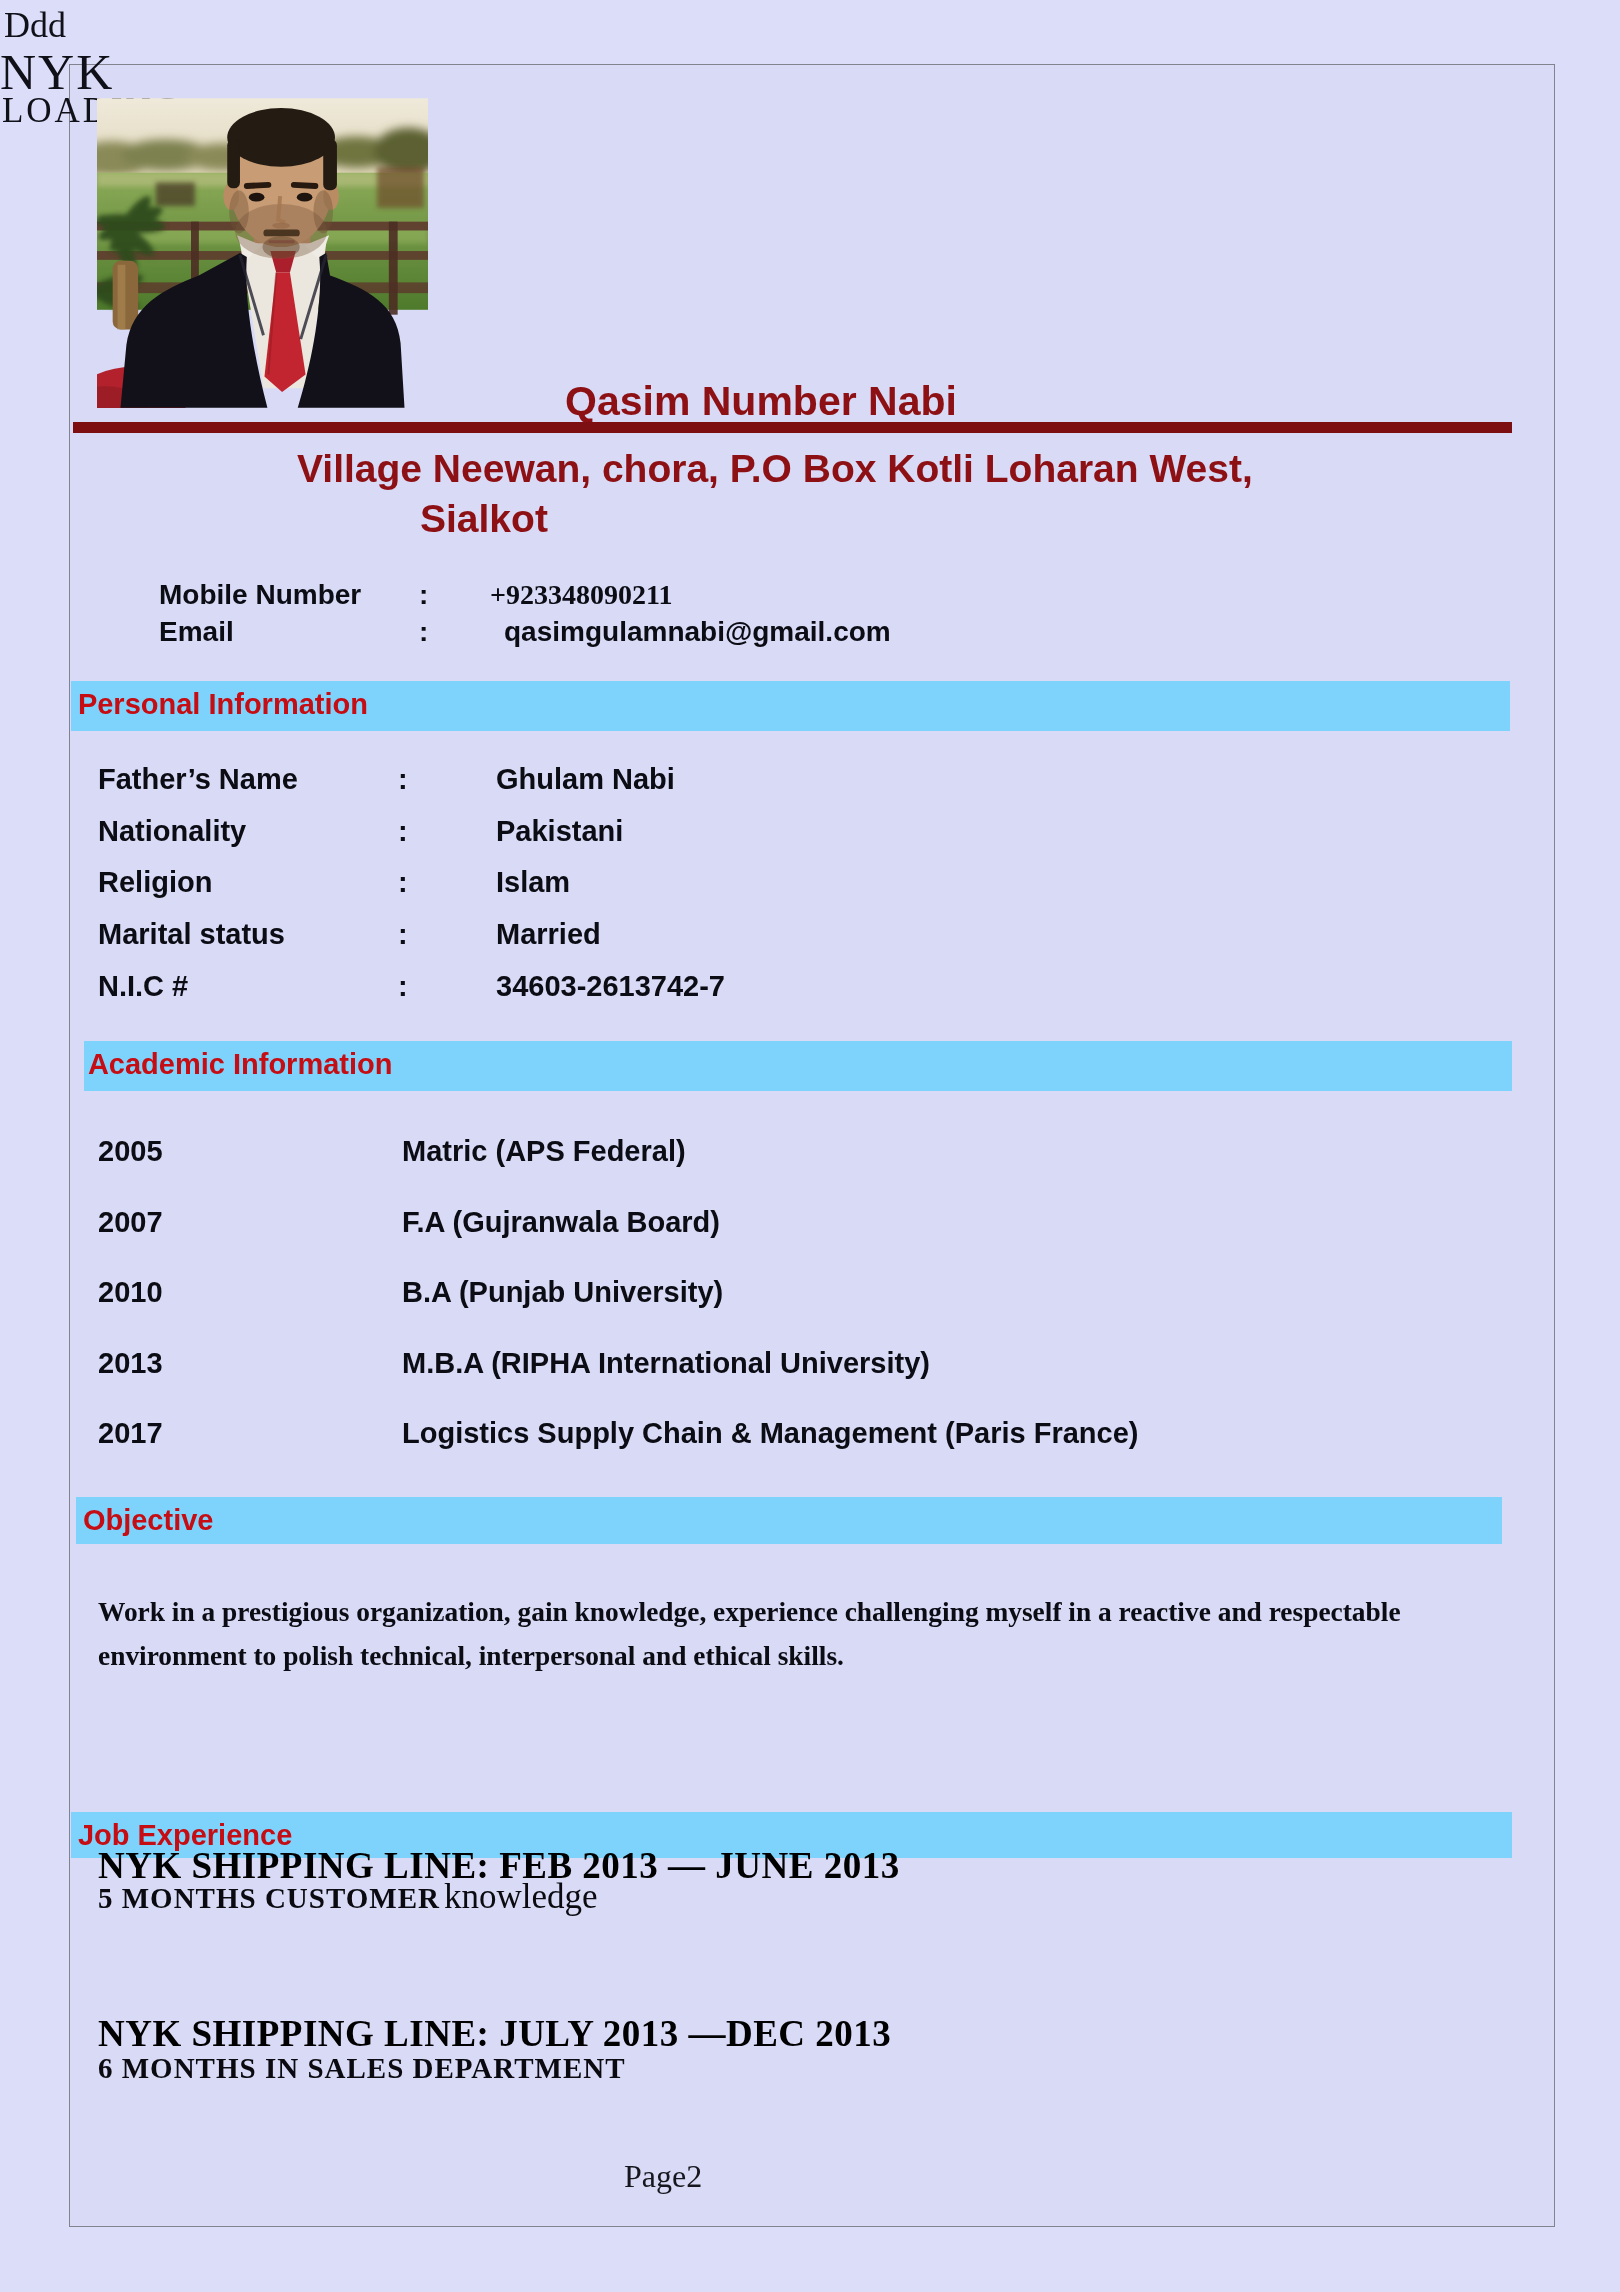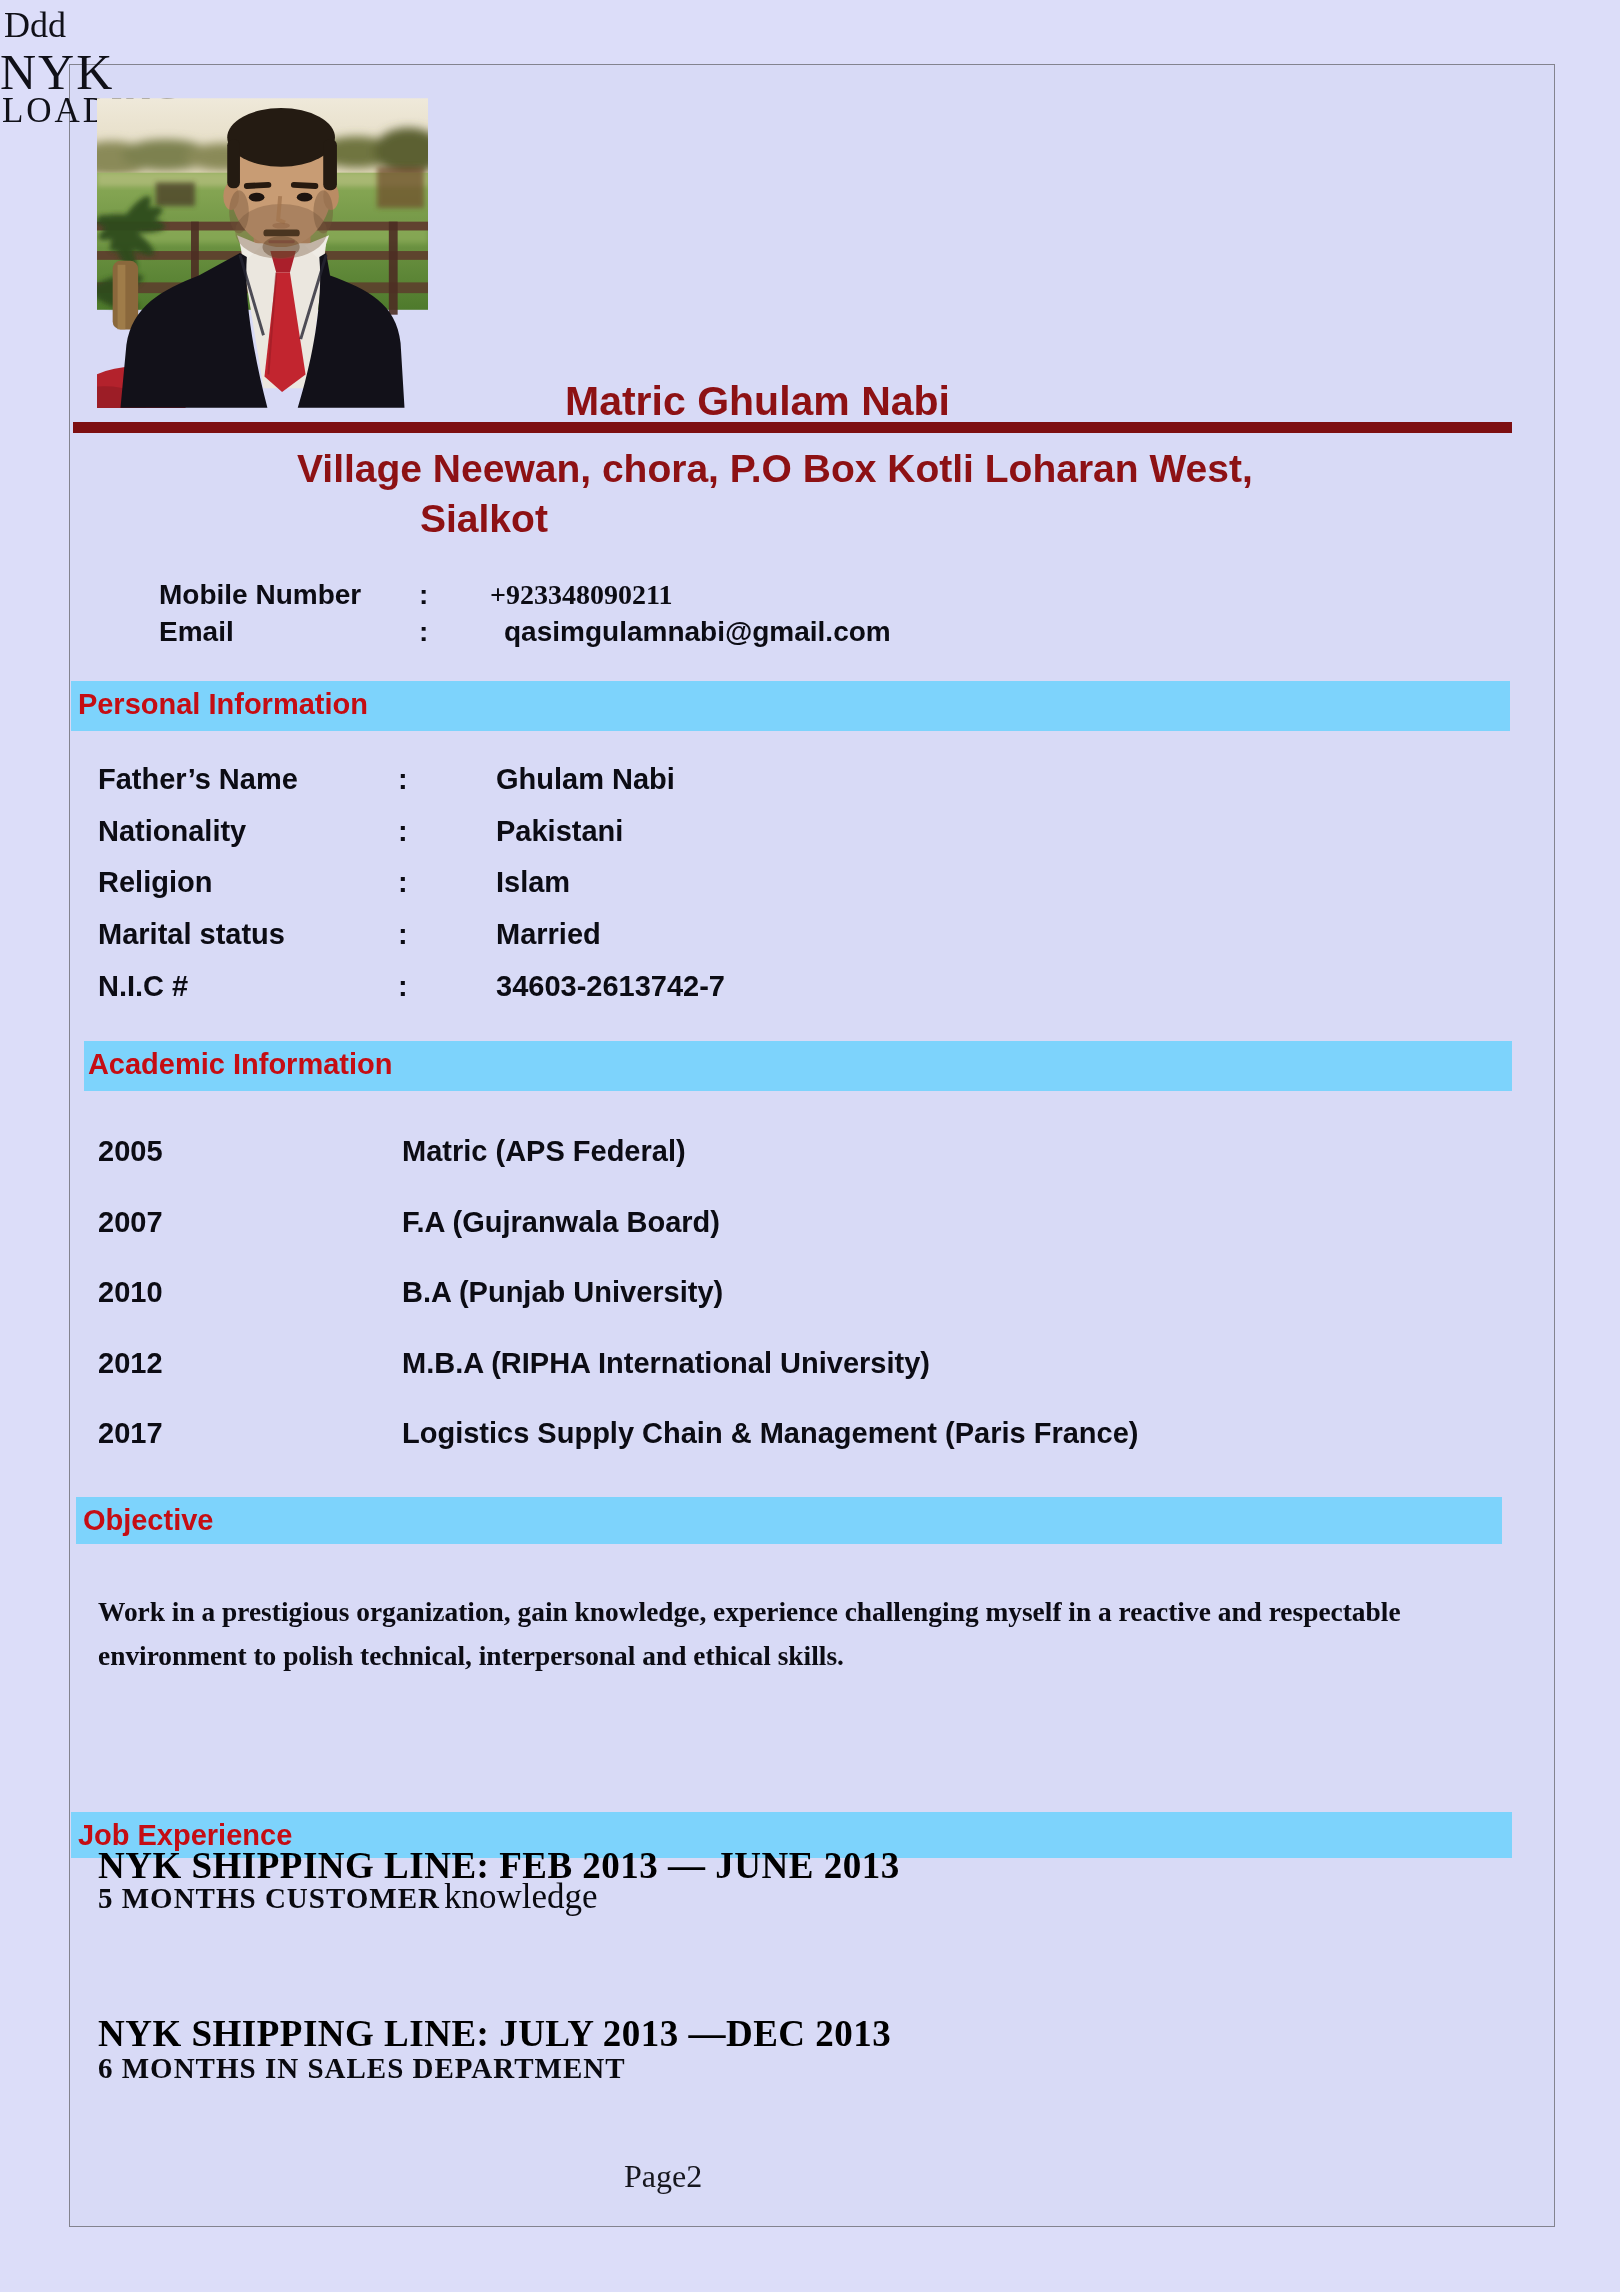--- a/index.html
+++ b/index.html
@@ -122,21 +122,21 @@
         <ellipse cx="163" cy="101" rx="8" ry="4.5" fill="#1d1410"></ellipse>
         <ellipse cx="212" cy="101" rx="8" ry="4.5" fill="#1d1410"></ellipse>
         <path d="M187,100 L185,124 L192,127" stroke="#a3754f" stroke-width="4" fill="none" opacity="0.8"></path>
         <ellipse cx="188" cy="130" rx="9" ry="3" fill="#8d6242" opacity="0.5"></ellipse>
         <rect x="170" y="134" width="37" height="7" rx="3" fill="#3f2c1a" opacity="0.9"></rect>
         <rect x="175" y="145" width="27" height="3" rx="1.5" fill="#7e4f3c"></rect>
       </g>
     </g>
   </svg>
 
-  <div class="abs sans-b maroon" style="left:565px;top:378px;font-size:41px;white-space:nowrap;">Matric Ghulam Nabi</div>
+  <div class="abs sans-b maroon" style="left:565px;top:378px;font-size:41px;white-space:nowrap;">Qasim Number Nabi</div>
   <div class="abs" style="left:73px;top:422px;width:1439px;height:10.8px;background:#7d0f12;"></div>
   <div class="abs sans-b maroon" style="left:297px;top:447px;font-size:39px;white-space:nowrap;">Village Neewan, chora, P.O Box Kotli Loharan West,</div>
   <div class="abs sans-b maroon" style="left:420px;top:497px;font-size:39px;white-space:nowrap;">Sialkot</div>
 
   <div class="abs row" style="top:579px;">
     <span class="crow-label">Mobile Number</span>
     <span class="crow-colon">:</span>
     <span class="serif-b ink" style="left:490px;font-size:28px;">+923348090211</span>
   </div>
   <div class="abs row" style="top:616px;">
@@ -183,21 +183,21 @@
   </div>
   <div class="abs row" style="top:1206px;">
     <span class="arow-year">2007</span>
     <span class="arow-degree">F.A (Gujranwala Board)</span>
   </div>
   <div class="abs row" style="top:1276px;">
     <span class="arow-year">2010</span>
     <span class="arow-degree">B.A (Punjab University)</span>
   </div>
   <div class="abs row" style="top:1347px;">
-    <span class="arow-year">2012</span>
+    <span class="arow-year">2013</span>
     <span class="arow-degree">M.B.A (RIPHA International University)</span>
   </div>
   <div class="abs row" style="top:1417px;">
     <span class="arow-year">2017</span>
     <span class="arow-degree">Logistics Supply Chain &amp; Management (Paris France)</span>
   </div>
 
   <div class="abs band" style="left:76px;top:1497px;width:1426px;height:47px;">
     <span>Objective</span>
   </div>

